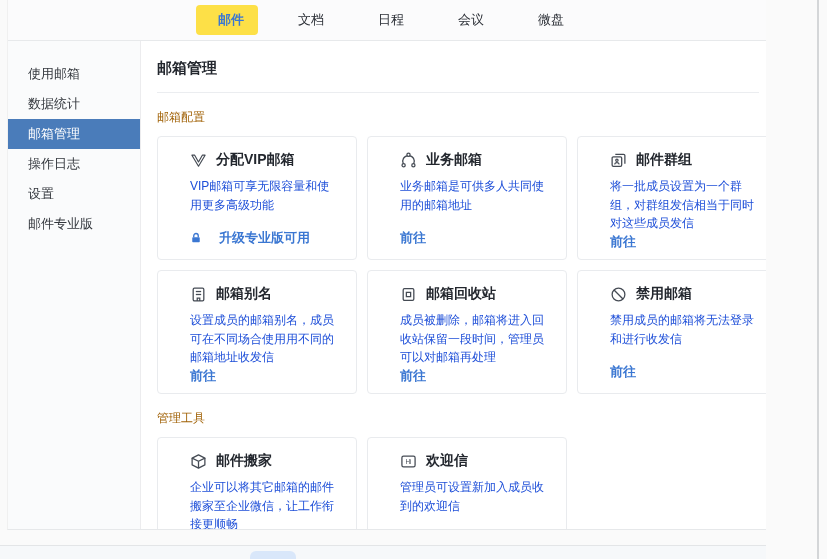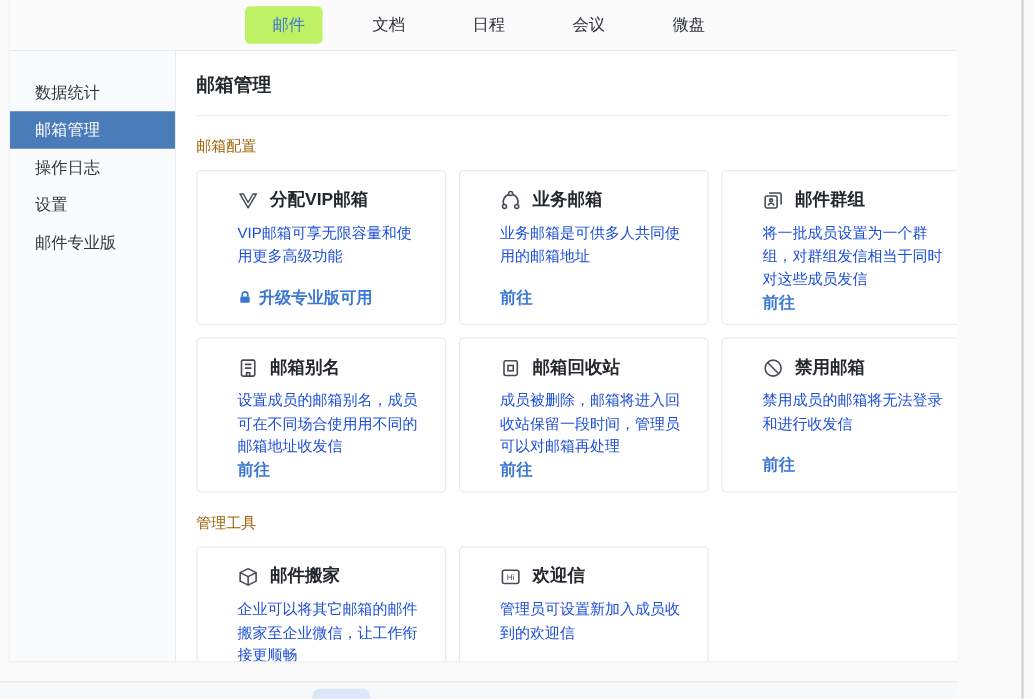--- a/index.html
+++ b/index.html
@@ -17,21 +17,21 @@
   }
   
   .topnav{
     height:40px;background:#fbfbfc;border-bottom:1px solid #e7e9eb;
     display:flex;align-items:center;justify-content:center;gap:26px;
   }
   .tab{
     font-size:13px;color:#2b2f36;padding:6px 14px;border-radius:4px;
     cursor:pointer;white-space:nowrap;
   }
-  .tab.active{background:#bef264;color:#3b77d2;font-weight:normal;padding-left:22px;}
+  .tab.active{background:#fde047;color:#3b77d2;font-weight:bold;padding-left:22px;}
   
   .body-row{display:flex;height:489px;}
   .sidebar{
     width:133px;min-width:133px;background:#fafbfc;border-right:1px solid #ececee;
     padding-top:18px;box-sizing:border-box;
   }
   .side-item{
     height:30px;line-height:30px;padding-left:20px;font-size:13px;color:#33373d;
     cursor:pointer;white-space:nowrap;
   }
@@ -44,21 +44,21 @@
   .card{
     width:200px;min-width:200px;height:124px;box-sizing:border-box;
     border:1px solid #e9ebee;border-radius:4px;background:#fff;
     padding:14px 16px 12px 32px;display:flex;flex-direction:column;
   }
   .card-head{display:flex;align-items:center;gap:9px;}
   .card-title{font-size:14px;font-weight:bold;color:#23272e;}
   .card-desc{font-size:12px;color:#1d4ed8;line-height:1.55;margin-top:8px;}
   .card-footer{
     margin-top:auto;font-size:13px;font-weight:bold;color:#3b77d2;cursor:pointer;
-    display:flex;align-items:center;gap:5px;
+    display:flex;align-items:center;gap:17px;
   }
   .icon{width:17px;height:17px;display:inline-flex;flex:none;}
   .icon svg{width:100%;height:100%;}
   
   .right-gutter{position:absolute;left:766px;top:0;width:61px;height:559px;background:#fafafa;}
   .outer-scrollbar{position:absolute;left:817px;top:0;width:2px;height:559px;background:#d4d6d8;}
   .bottom-band{position:absolute;left:0;top:530px;width:766px;height:29px;background:#fafafa;}
   .bottom-line{position:absolute;left:0;top:545px;width:766px;height:1px;background:#e3e5e7;}
   .bottom-under{position:absolute;left:0;top:546px;width:766px;height:13px;background:#f6f8fa;}
   .peek-pill{
@@ -75,20 +75,21 @@
     <div class="tab active">邮件</div>
     <div class="tab">文档</div>
     <div class="tab">日程</div>
     <div class="tab">会议</div>
     <div class="tab">微盘</div>
   </div>
 
   <div class="body-row">
 
     <div class="sidebar">
+      <div class="side-item">使用邮箱</div>
       <div class="side-item">数据统计</div>
       <div class="side-item selected">邮箱管理</div>
       <div class="side-item">操作日志</div>
       <div class="side-item">设置</div>
       <div class="side-item">邮件专业版</div>
     </div>
 
     <div class="main">
       <div class="page-title">邮箱管理</div>
       <div class="title-divider"></div>

